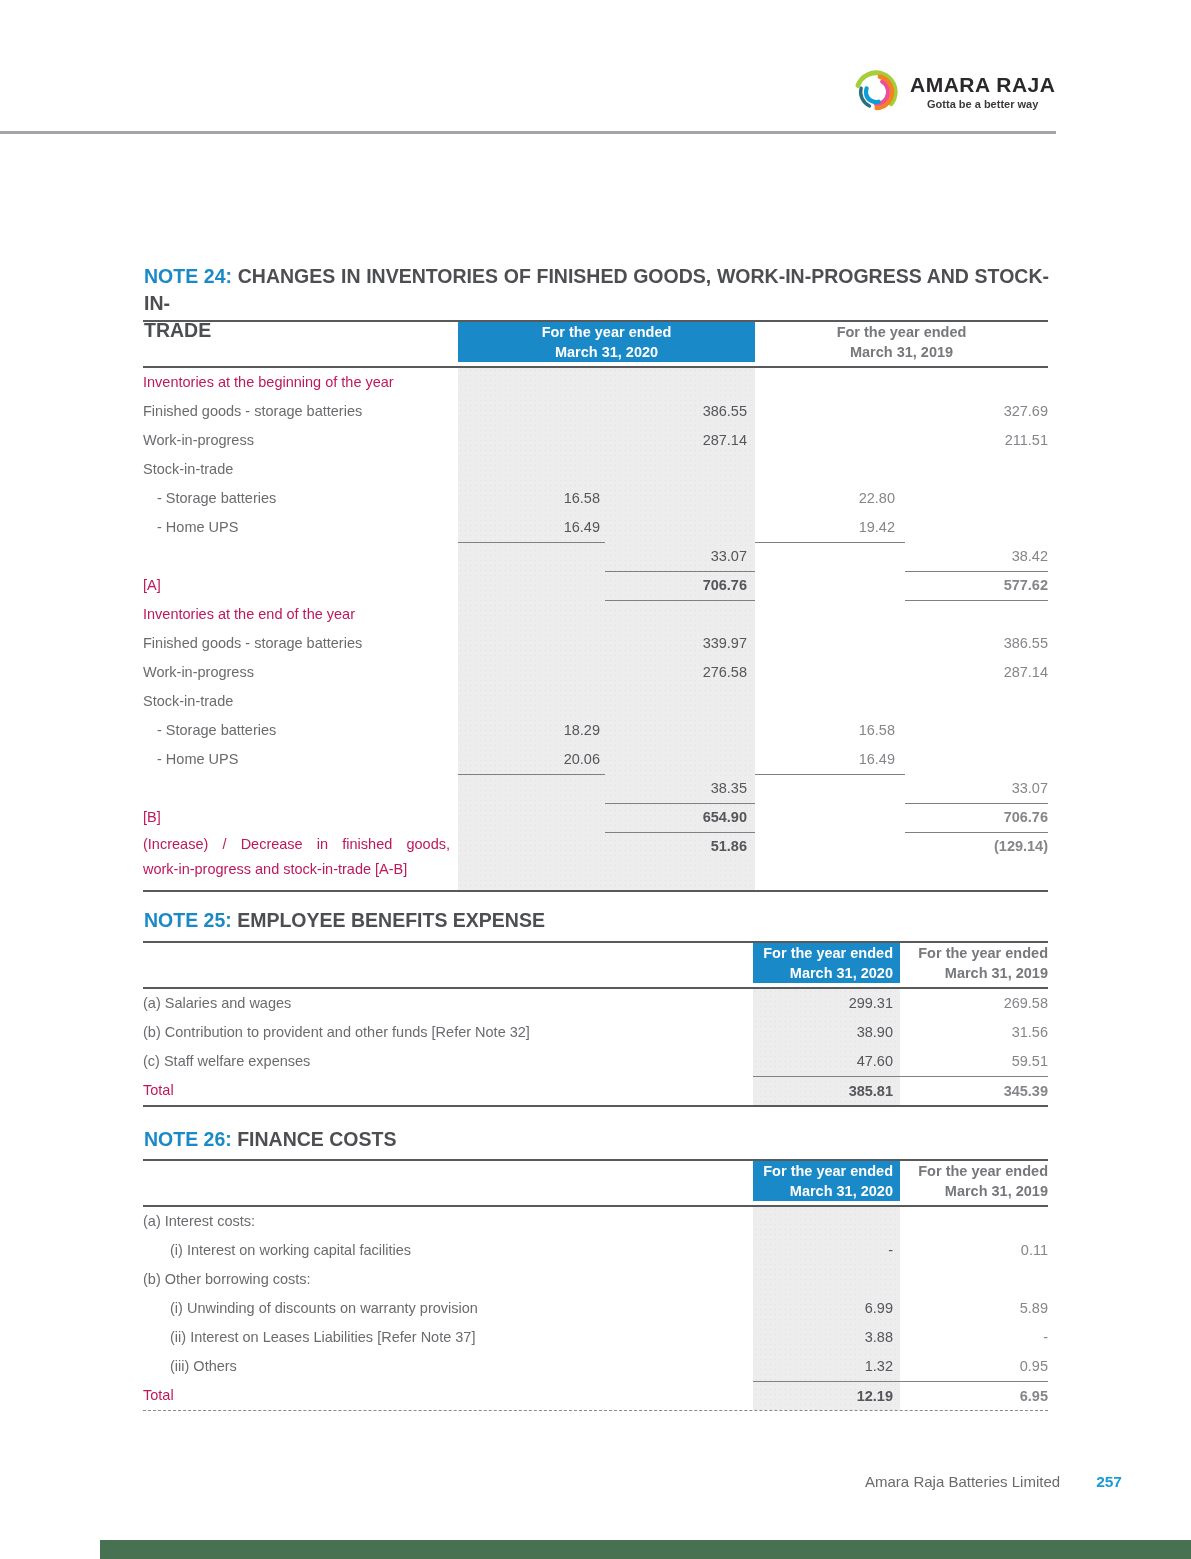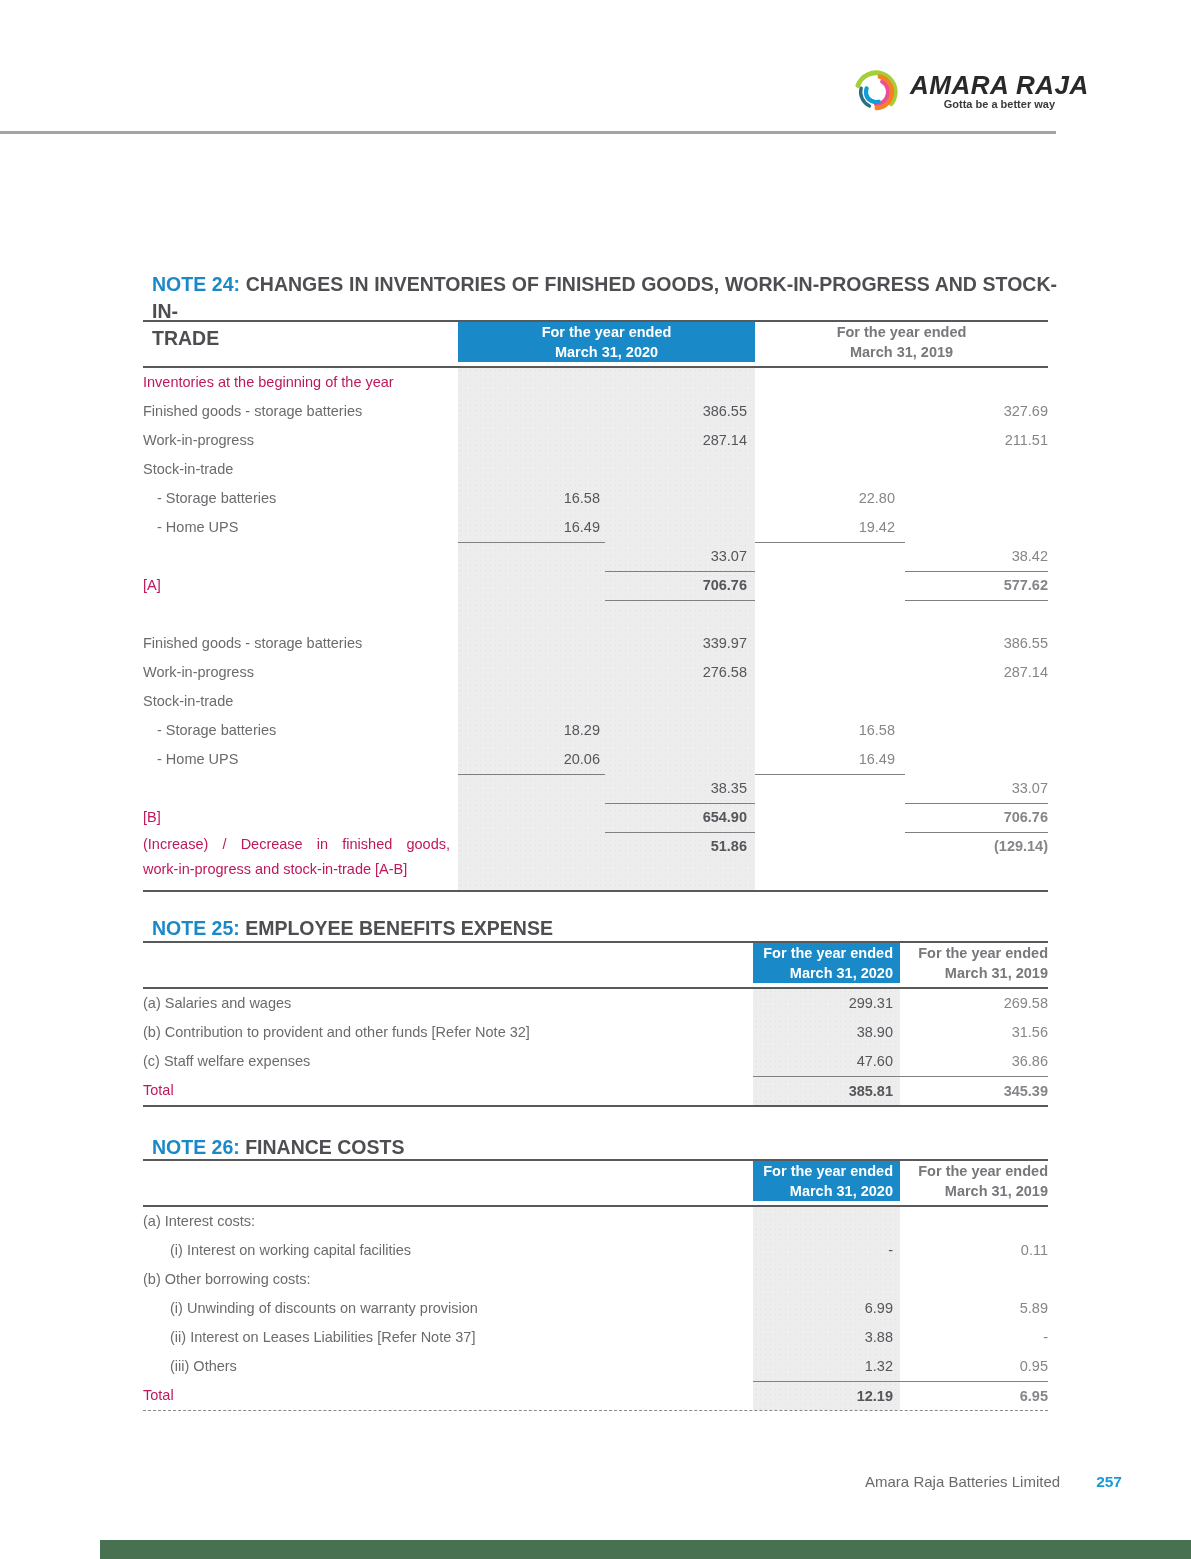--- a/index.html
+++ b/index.html
@@ -2,33 +2,33 @@
 <html><head>
 <meta charset="utf-8">
 <style>
   html,body{margin:0;padding:0;background:#ffffff;}
   .page{position:relative;width:1191px;height:1559px;background:#fff;overflow:hidden;
         font-family:"Liberation Sans",sans-serif;color:#6a6b6e;}
 
   
   .logo{position:absolute;top:68px;left:852px;display:flex;align-items:center;gap:10px;}
   .logo-text{display:flex;flex-direction:column;}
-  .brand-name{font-size:26px;font-weight:bold;color:#2b282c;letter-spacing:.5px;line-height:24px;font-style:italic;}
+  .brand-name{font-size:21px;font-weight:bold;color:#2b282c;letter-spacing:.5px;line-height:24px;}
   .brand-tagline{font-size:11px;font-weight:bold;color:#3c383c;text-align:center;line-height:14px;}
 
   .top-rule{position:absolute;top:131px;left:0;width:1056px;height:3px;background:#a2a4a7;}
 
   
   .doc-header{position:absolute;top:156px;left:143px;width:905px;}
   .doc-title{font-size:19.5px;font-weight:bold;color:#515256;margin:0;line-height:24px;}
   .doc-title .blue{color:#1a89c8;}
   .doc-sub{font-size:13.5px;color:#6d6e71;margin:2px 0 0 0;line-height:17px;}
 
   
-  .note-h{position:absolute;left:143px;width:905px;margin:9px;font-size:19.5px;font-weight:bold;
+  .note-h{position:absolute;left:143px;width:905px;margin:1px;font-size:19.5px;font-weight:bold;
           color:#4d4e52;line-height:27px;font-stretch:semi-condensed;}
   .note-h .blue{color:#1a89c8;}
   .hl1{display:block;text-align:justify;text-align-last:justify;}
   .hl2{display:block;}
 
   
   .tbl{position:absolute;left:143px;width:905px;font-size:14.5px;}
   .thead{position:relative;height:48px;border-top:2px solid #58595b;border-bottom:2px solid #58595b;box-sizing:border-box;}
   .hbox{position:absolute;top:0;bottom:4px;display:flex;flex-direction:column;justify-content:center;
         font-weight:bold;line-height:20px;}
@@ -170,20 +170,21 @@
         <div class="c c4 ul">38.42</div>
     </div>
     <div class="row">
       <div class="lab b">[A]</div>
       <div class="c c1"></div>
         <div class="c c2 ul bold">706.76</div>
         <div class="c c3"></div>
         <div class="c c4 ul bold">577.62</div>
     </div>
     <div class="row">
+      <div class="lab b">Inventories at the end of the year</div>
       <div class="c c1"></div>
         <div class="c c2"></div>
         <div class="c c3"></div>
         <div class="c c4"></div>
     </div>
     <div class="row">
       <div class="lab">Finished goods - storage batteries</div>
       <div class="c c1"></div>
         <div class="c c2">339.97</div>
         <div class="c c3"></div>
@@ -265,21 +266,21 @@
       <div class="c n19">269.58</div>
     </div>
     <div class="row">
       <div class="lab">(b) Contribution to provident and other funds [Refer Note 32]</div>
       <div class="c n20">38.90</div>
       <div class="c n19">31.56</div>
     </div>
     <div class="row">
       <div class="lab">(c) Staff welfare expenses</div>
       <div class="c n20">47.60</div>
-      <div class="c n19">36.86</div>
+      <div class="c n19">59.51</div>
     </div>
     <div class="row">
       <div class="lab b">Total</div>
       <div class="c n20 bold tt">385.81</div>
       <div class="c n19 bold tt">345.39</div>
     </div>
   </div>
 
   <h2 class="note-h" style="top:1125px;">
     <span class="blue">NOTE 26:</span> <span>FINANCE COSTS</span>

